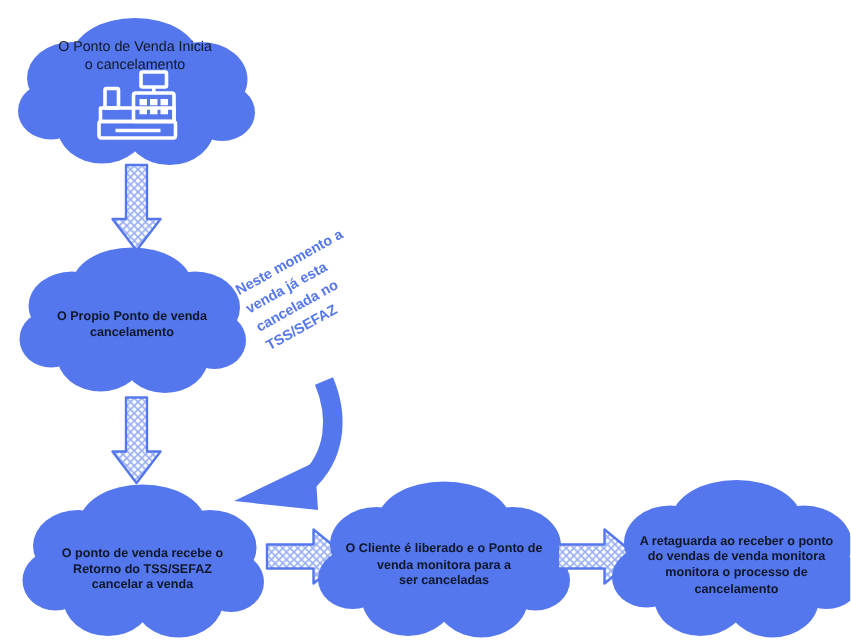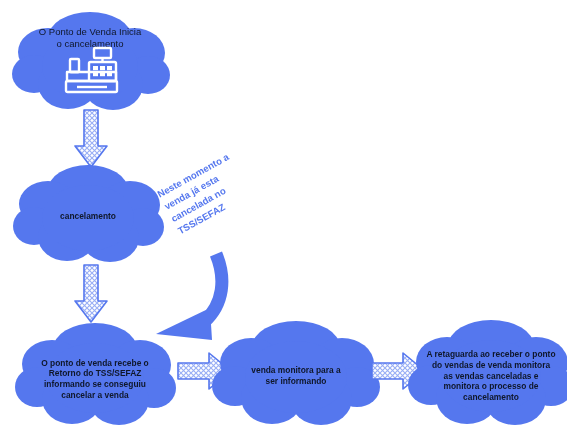--- a/index.html
+++ b/index.html
@@ -155,20 +155,21 @@
         <ellipse cx="36" cy="42" rx="29" ry="23"></ellipse>
         <ellipse cx="118" cy="43" rx="30" ry="24"></ellipse>
         <ellipse cx="22" cy="64" rx="21" ry="19"></ellipse>
         <ellipse cx="131" cy="65" rx="21" ry="19"></ellipse>
         <ellipse cx="55" cy="75" rx="29" ry="24"></ellipse>
         <ellipse cx="98" cy="76" rx="29" ry="24"></ellipse>
         <ellipse cx="76" cy="56" rx="46" ry="33"></ellipse>
       </g>
     </svg>
     <div class="cloud-text">
+      <span>O Propio Ponto de venda</span>
       <span>cancelamento</span>
     </div>
   </div>
 
   <div class="arrow" style="left:72px; top:263px;">
     <svg width="38" height="62" viewBox="0 0 38 62">
       <defs>
         <pattern id="hatchB" width="5" height="5" patternUnits="userSpaceOnUse">
           <rect width="5" height="5" fill="#ffffff"></rect>
           <path d="M0 0 L5 5 M5 0 L0 5" stroke="#98AEF5" stroke-width="1.1"></path>
@@ -202,21 +203,20 @@
         <ellipse cx="23" cy="67" rx="22" ry="20"></ellipse>
         <ellipse cx="140" cy="68" rx="22" ry="20"></ellipse>
         <ellipse cx="58" cy="79" rx="30" ry="25"></ellipse>
         <ellipse cx="105" cy="80" rx="30" ry="25"></ellipse>
         <ellipse cx="81" cy="58" rx="49" ry="35"></ellipse>
       </g>
     </svg>
     <div class="cloud-text" style="padding-top:6px;">
       <span>O ponto de venda recebe o</span>
       <span>Retorno do TSS/SEFAZ</span>
-      <span>informando se conseguiu</span>
       <span>cancelar a venda</span>
     </div>
   </div>
 
   <div class="arrow" style="left:176px; top:348px;">
     <svg width="58" height="46" viewBox="0 0 58 46">
       <defs>
         <pattern id="hatchC" width="5" height="5" patternUnits="userSpaceOnUse">
           <rect width="5" height="5" fill="#ffffff"></rect>
           <path d="M0 0 L5 5 M5 0 L0 5" stroke="#98AEF5" stroke-width="1.1"></path>
@@ -233,22 +233,23 @@
         <ellipse cx="39" cy="45" rx="31" ry="25"></ellipse>
         <ellipse cx="130" cy="46" rx="32" ry="26"></ellipse>
         <ellipse cx="23" cy="68" rx="23" ry="20"></ellipse>
         <ellipse cx="145" cy="69" rx="23" ry="20"></ellipse>
         <ellipse cx="60" cy="80" rx="31" ry="26"></ellipse>
         <ellipse cx="109" cy="81" rx="31" ry="26"></ellipse>
         <ellipse cx="84" cy="59" rx="51" ry="36"></ellipse>
       </g>
     </svg>
     <div class="cloud-text" style="padding-top:2px;">
+      <span>O Cliente é liberado e o Ponto de</span>
       <span>venda monitora para a</span>
-      <span>ser informando</span>
+      <span>ser canceladas</span>
     </div>
   </div>
 
   <div class="arrow" style="left:370px; top:348px;">
     <svg width="58" height="46" viewBox="0 0 58 46">
       <defs>
         <pattern id="hatchD" width="5" height="5" patternUnits="userSpaceOnUse">
           <rect width="5" height="5" fill="#ffffff"></rect>
           <path d="M0 0 L5 5 M5 0 L0 5" stroke="#98AEF5" stroke-width="1.1"></path>
         </pattern>
@@ -266,19 +267,18 @@
         <ellipse cx="23" cy="69" rx="23" ry="20"></ellipse>
         <ellipse cx="143" cy="70" rx="23" ry="20"></ellipse>
         <ellipse cx="59" cy="82" rx="31" ry="26"></ellipse>
         <ellipse cx="107" cy="83" rx="31" ry="26"></ellipse>
         <ellipse cx="83" cy="60" rx="50" ry="36"></ellipse>
       </g>
     </svg>
     <div class="cloud-text" style="padding-top:4px;">
       <span>A retaguarda ao receber o ponto</span>
       <span>do vendas de venda  monitora</span>
-      <span>as vendas canceladas e</span>
       <span>monitora o processo de</span>
       <span>cancelamento</span>
     </div>
   </div>
 
 </div>
 
 </body></html>

